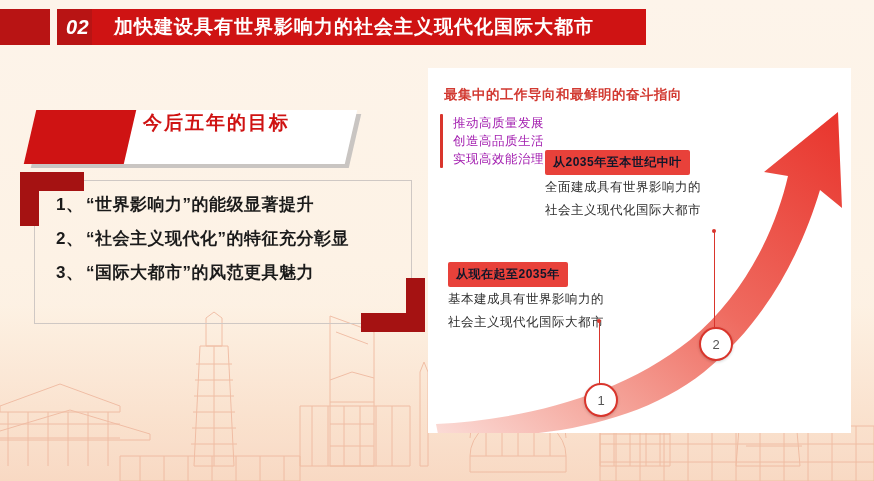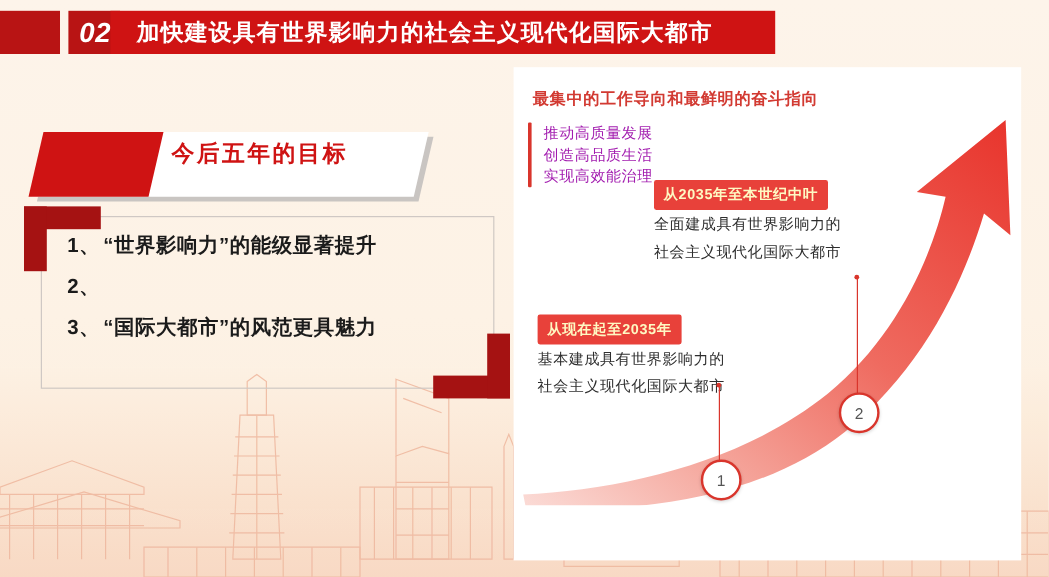--- a/index.html
+++ b/index.html
@@ -11,58 +11,58 @@
   .slide{position:absolute;inset:0;background:linear-gradient(180deg,#fdf4ea 0%,#fdf2e5 55%,#fbecdc 100%);overflow:hidden;}
 
   
   .city{position:absolute;left:0;right:0;bottom:0;height:175px;opacity:.95;}
   .city svg{display:block;width:100%;height:100%;}
 
   
   .hdr{position:absolute;left:0;top:9px;height:36px;width:646px;}
   .hdr-block{position:absolute;left:0;top:0;width:50px;height:36px;background:#b81414;}
   .hdr-num{position:absolute;left:57px;top:0;height:36px;background:#b81414;display:flex;align-items:center;padding:0 7px 0 9px;}
-  .hdr-num span{color:#fff;font-size:23px;font-weight:bold;font-style:italic;letter-spacing:.5px;line-height:1;}
+  .hdr-num span{color:#fff;font-size:20px;font-weight:bold;font-style:italic;letter-spacing:.5px;line-height:1;}
   .hdr-bar{position:absolute;left:92px;top:0;right:0;height:36px;background:#cf1313;display:flex;align-items:center;}
   .hdr-bar span{color:#fff;font-size:19px;font-weight:bold;letter-spacing:1px;padding-left:22px;}
 
   
   .banner{position:absolute;left:33px;top:110px;width:320px;height:56px;}
   .ban-shadow{position:absolute;left:4px;top:4px;width:318px;height:54px;background:#c9c5c2;transform:skewX(-13deg);}
   .ban-white{position:absolute;left:0;top:0;width:318px;height:54px;background:#fff;transform:skewX(-13deg);}
   .ban-red{position:absolute;left:-3px;top:0;width:100px;height:54px;background:#cf1313;transform:skewX(-13deg);}
-  .ban-text{position:absolute;left:110px;top:0;height:36px;display:flex;align-items:center;}
+  .ban-text{position:absolute;left:110px;top:0;height:36px;display:flex;}
   .ban-text span{color:#cf1313;font-size:19px;font-weight:bold;letter-spacing:2px;}
 
   
   .listbox{position:absolute;left:34px;top:180px;width:376px;height:142px;border:1px solid #cfc8c4;background:transparent;}
   .corner-tl{position:absolute;left:20px;top:172px;width:64px;height:54px;}
   .corner-tl:before{content:"";position:absolute;left:0;top:0;width:64px;height:19px;background:#a51212;}
   .corner-tl:after{content:"";position:absolute;left:0;top:0;width:19px;height:54px;background:#a51212;}
   .corner-br{position:absolute;left:361px;top:278px;width:64px;height:54px;}
   .corner-br:before{content:"";position:absolute;right:0;bottom:0;width:64px;height:19px;background:#a51212;}
   .corner-br:after{content:"";position:absolute;right:0;bottom:0;width:19px;height:54px;background:#a51212;}
   .items{position:absolute;left:56px;top:196px;width:360px;}
   .item{display:flex;align-items:baseline;font-size:17px;font-weight:bold;color:#1b1b1b;line-height:1;margin-bottom:17px;letter-spacing:.5px;}
   .item-no{width:30px;flex:none;}
 
   
-  .card{position:absolute;left:428px;top:56px;width:423px;height:411px;background:#fff;text-decoration:underline;}
+  .card{position:absolute;left:428px;top:68px;width:423px;height:365px;background:#fff;text-decoration:underline;}
   .card-title{position:absolute;left:16px;top:18px;font-size:13.5px;font-weight:bold;color:#d23a32;letter-spacing:.5px;}
   .blist{position:absolute;left:12px;top:46px;display:flex;}
   .blist-bar{width:3px;background:#d9352c;margin-right:10px;border-radius:1px;}
   .blist-lines div{font-size:12.5px;color:#a21caf;line-height:18px;letter-spacing:.5px;}
 
   
   .arrow{position:absolute;left:0;top:0;width:423px;height:365px;}
   .arrow svg{display:block;width:100%;height:100%;}
 
   
   .callout{position:absolute;}
-  .tag{display:inline-block;background:#e8413a;color:#fef9c3;font-size:12px;font-weight:bold;padding:4px 8px;letter-spacing:.5px;border-radius:2px;}
+  .tag{display:inline-block;background:#e8413a;color:#0f172a;font-size:12px;font-weight:bold;padding:4px 8px;letter-spacing:.5px;border-radius:2px;}
   .co-lines div{font-size:12.5px;color:#2e2e2e;line-height:21px;letter-spacing:.5px;margin-top:2px;text-align:right;}
   .co2{left:545px;top:150px;}
   .co1{left:448px;top:262px;}
 
   .node{position:absolute;width:30px;height:30px;border-radius:50%;background:#fff;border:2px solid #d9352c;display:flex;align-items:center;justify-content:center;font-size:13px;color:#555;box-shadow:0 1px 3px rgba(0,0,0,.18);}
   .node1{left:584px;top:383px;}
   .node2{left:699px;top:327px;}
   .stem{position:absolute;width:1px;background:#d9352c;}
   .stem1{left:599px;top:321px;height:64px;}
   .stem2{left:714px;top:231px;height:98px;}
@@ -151,20 +151,21 @@
   <div class="corner-tl"></div>
   <div class="corner-br"></div>
 
   <div class="items">
     <div class="item">
       <span class="item-no">1、</span>
       <span>“世界影响力”的能级显著提升</span>
     </div>
     <div class="item">
       <span class="item-no">2、</span>
+      <span>“社会主义现代化”的特征充分彰显</span>
     </div>
     <div class="item">
       <span class="item-no">3、</span>
       <span>“国际大都市”的风范更具魅力</span>
     </div>
   </div>
 
   <div class="card">
 
     <div class="arrow">

